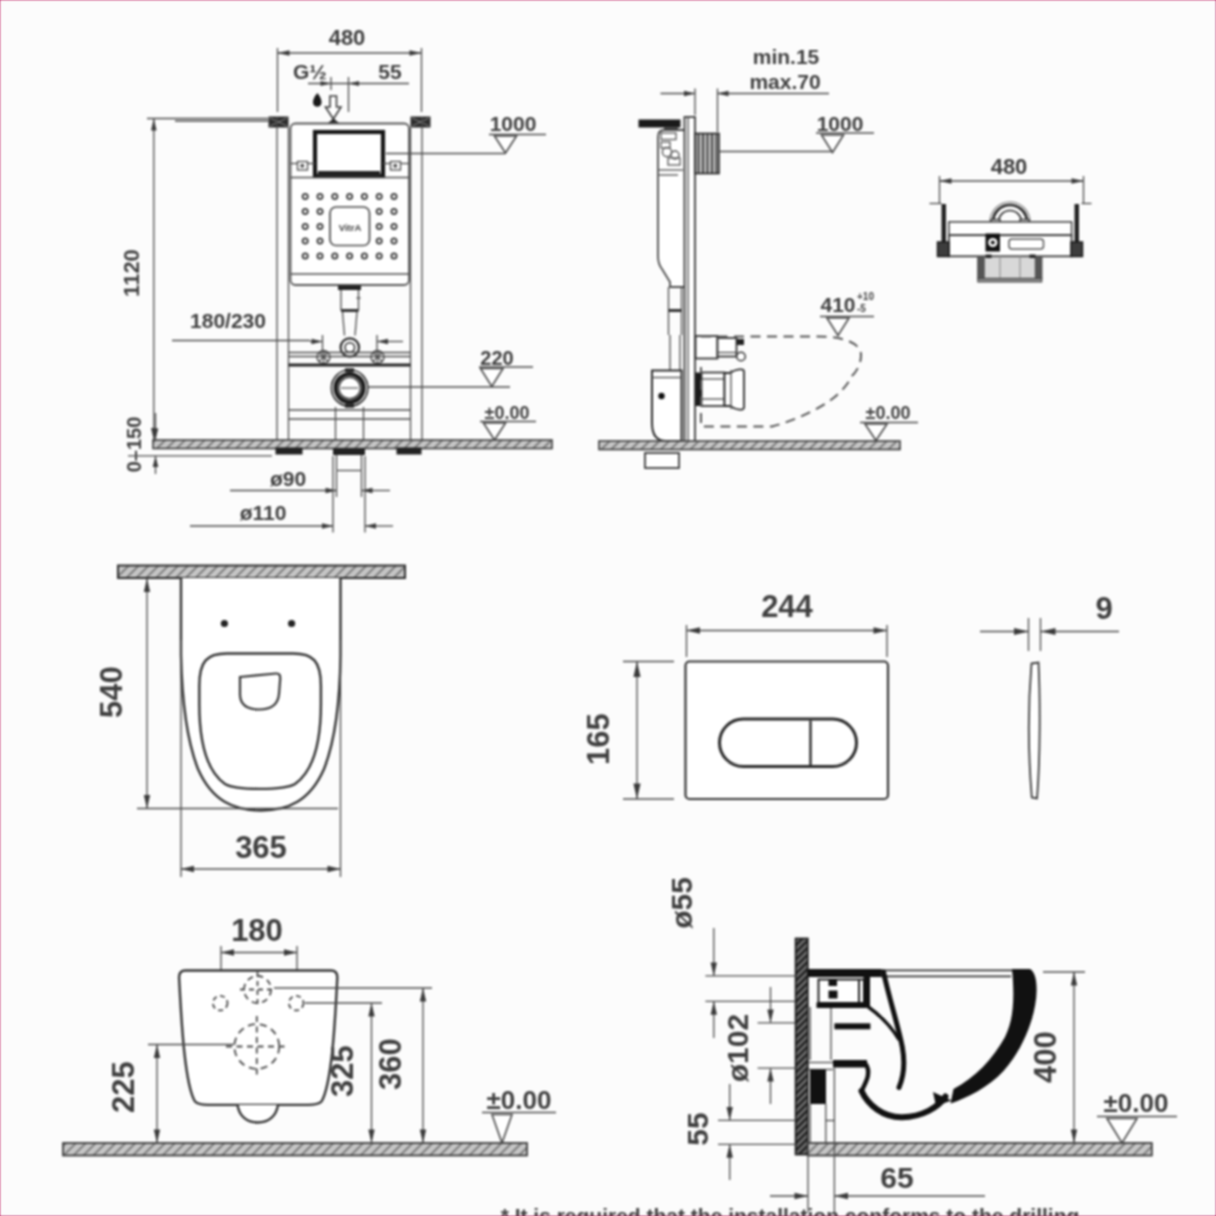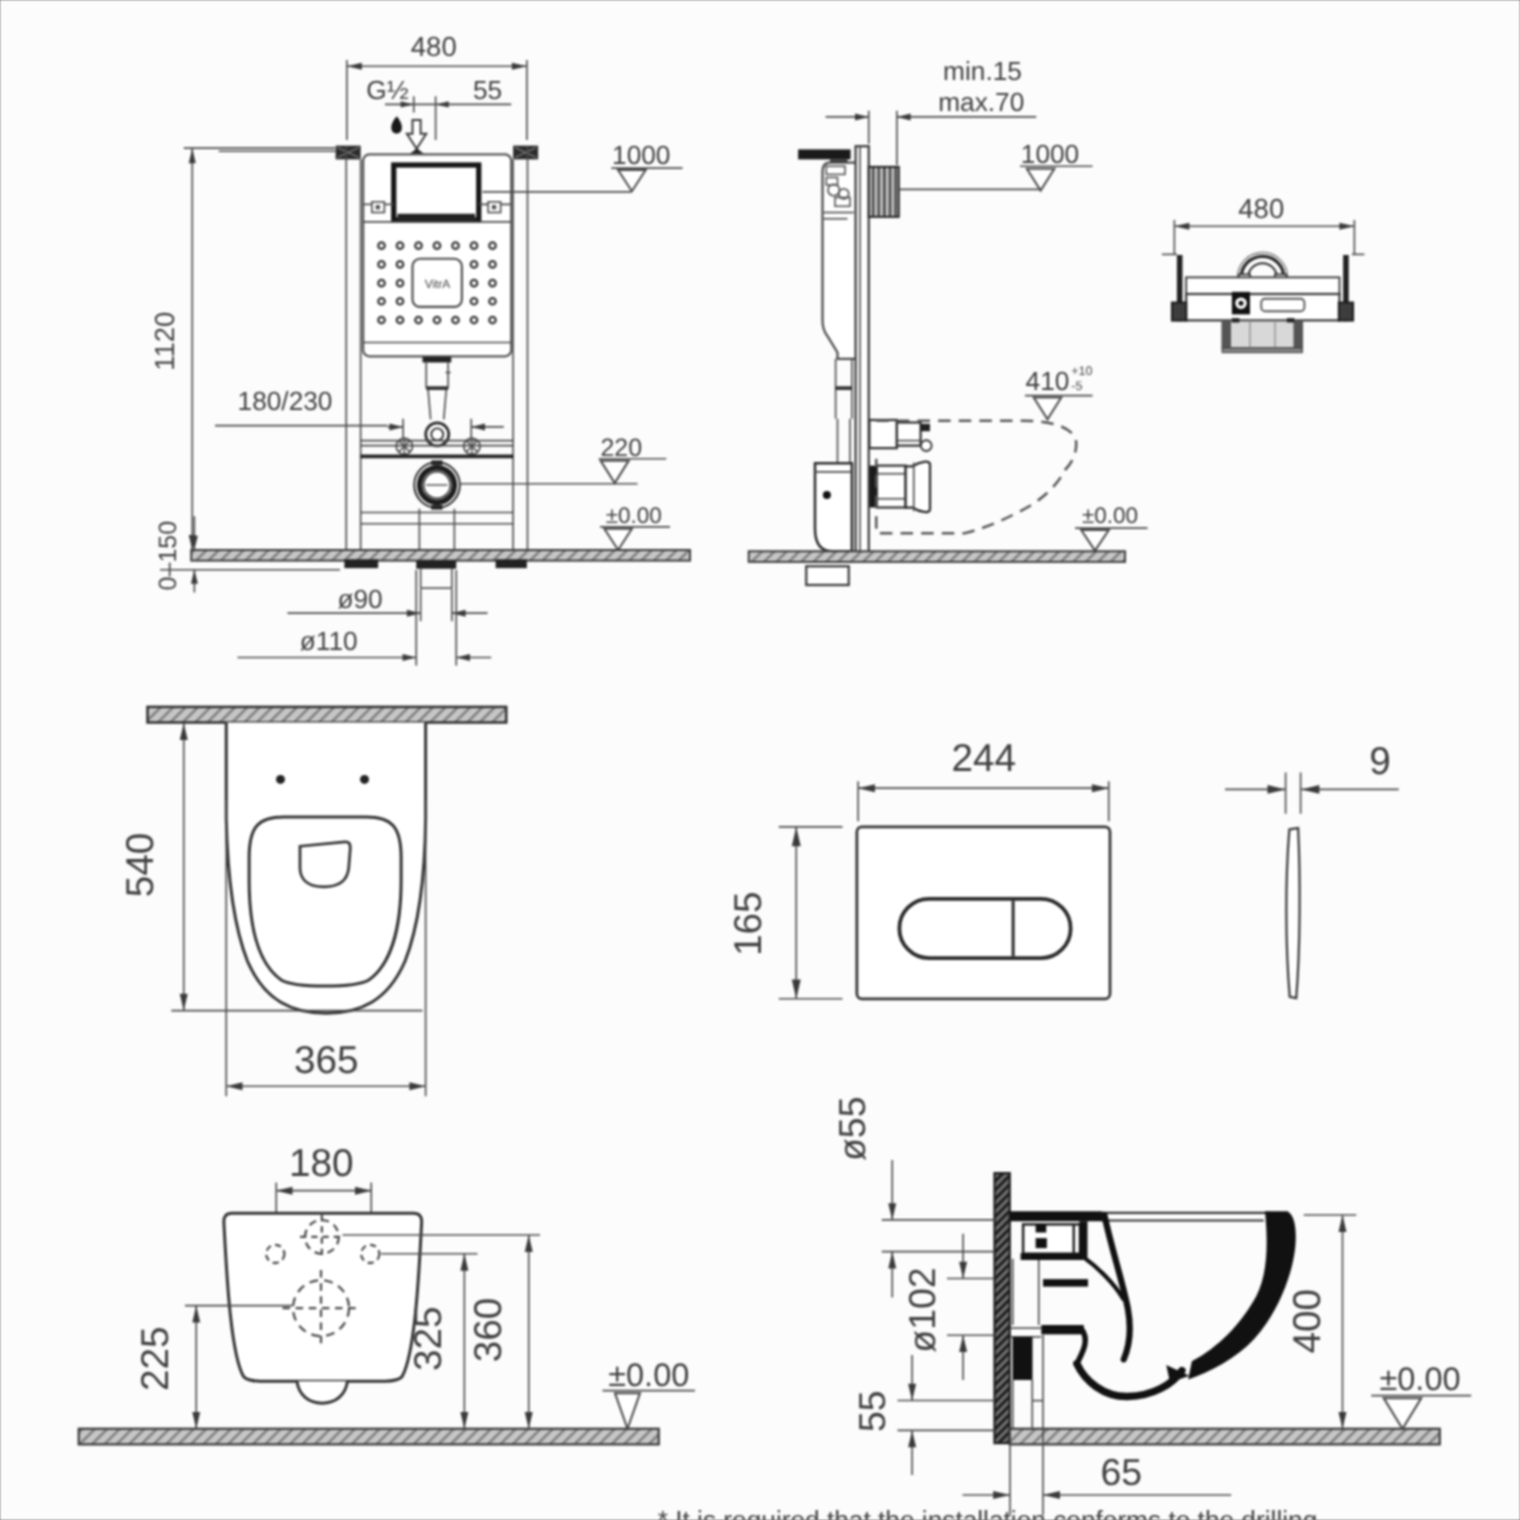--- a/index.html
+++ b/index.html
@@ -1,16 +1,16 @@
 <!DOCTYPE html>
 <html><head>
 <meta charset="utf-8">
 <style>
 html,body{margin:0;padding:0;background:#ffffff;}
-#page{width:1216px;height:1216px;position:relative;overflow:hidden;background:#737373;}
+#page{width:1216px;height:1216px;position:relative;overflow:hidden;background:#be185d;font-weight:bold;}
 svg{position:absolute;top:0;left:0;filter:blur(0.85px);}
 text{font-family:"Liberation Sans",sans-serif;fill:#3f3f3f;}
 .ln{stroke:#4a4a4a;stroke-width:1.3;fill:none;}
 .ar{fill:#3a3a3a;}
 </style>
 </head>
 <body>
 <div id="page">
 <svg width="1216" height="1216" viewBox="0 0 1216 1216">
 <defs>

